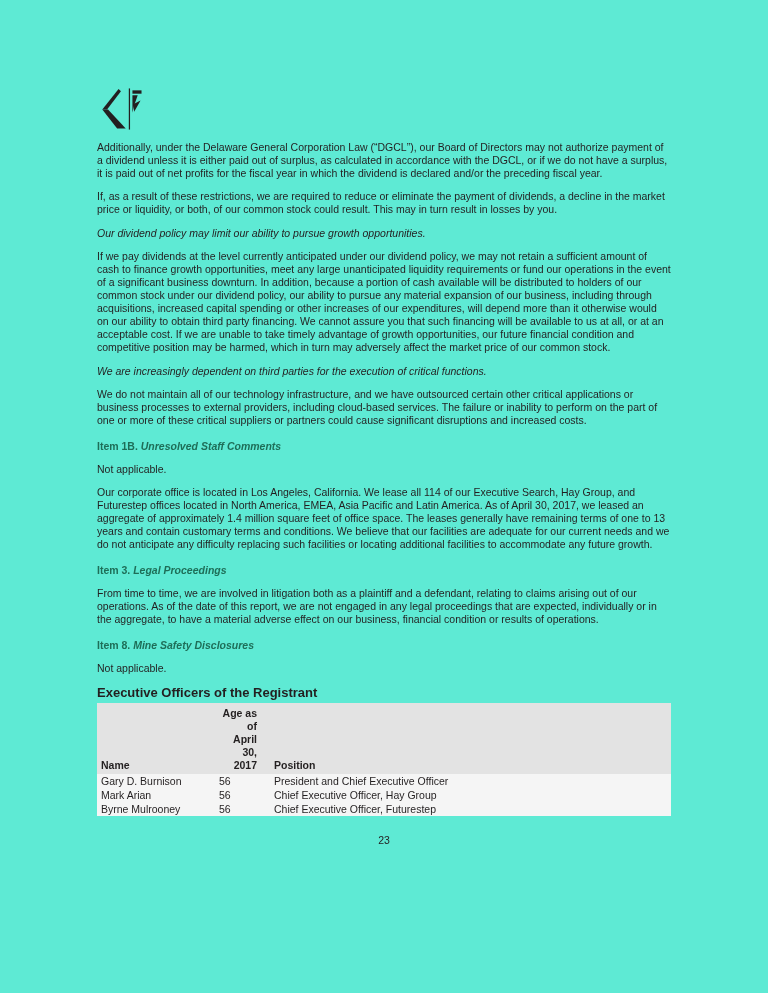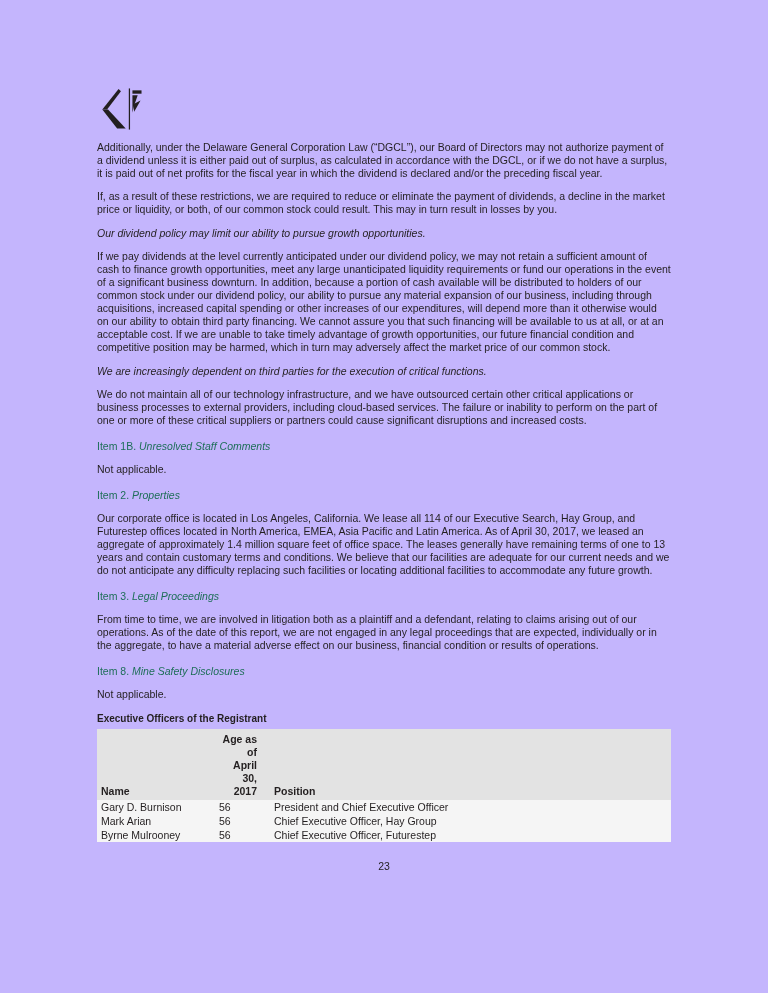--- a/index.html
+++ b/index.html
@@ -1,46 +1,46 @@
 <!DOCTYPE html>
 <html><head>
 <meta charset="utf-8">
 <style>
   html, body { margin: 0; padding: 0; background: #ffffff; }
   .page {
     position: relative;
     width: 768px;
     height: 993px;
-    background: #c4b5fd;
+    background: #5eead4;
     font-family: "Liberation Sans", "DejaVu Sans", sans-serif;
     font-size: 10.5px;
     line-height: 13px;
     color: #231f20;
     box-sizing: border-box;
     padding: 0 97px;
     overflow: hidden;
   }
   .logo { margin-top: 87px; width: 46px; height: 44px; display: block; }
   p.body { margin: 10px 0 0 0; text-align: left; }
   .risk-heading {
     margin: 11px 0 0 0;
     font-weight: normal;
     font-style: italic;
     color: #231f20;
   }
   .item-heading {
     margin: 13px 0 0 0;
-    font-weight: normal;
+    font-weight: bold;
     color: #1e6e58;
   }
   .item-heading .item-title { font-style: italic; }
   .officers-heading {
     margin: 11px 0 0 0;
     font-weight: bold;
-    font-size: 10px;
+    font-size: 13px;
     color: #231f20;
   }
   table.officers-table {
     margin-top: 4px;
     border-collapse: collapse;
     width: 100%;
     background: #f5f5f5;
     font-size: 10.5px;
     line-height: 13px;
   }
@@ -98,21 +98,20 @@
   <p class="body">If we pay dividends at the level currently anticipated under our dividend policy, we may not retain a sufficient amount of cash to finance growth opportunities, meet any large unanticipated liquidity requirements or fund our operations in the event of a significant business downturn. In addition, because a portion of cash available will be distributed to holders of our common stock under our dividend policy, our ability to pursue any material expansion of our business, including through acquisitions, increased capital spending or other increases of our expenditures, will depend more than it otherwise would on our ability to obtain third party financing. We cannot assure you that such financing will be available to us at all, or at an acceptable cost. If we are unable to take timely advantage of growth opportunities, our future financial condition and competitive position may be harmed, which in turn may adversely affect the market price of our common stock.</p>
 
   <p class="risk-heading">We are increasingly dependent on third parties for the execution of critical functions.</p>
 
   <p class="body">We do not maintain all of our technology infrastructure, and we have outsourced certain other critical applications or business processes to external providers, including cloud-based services. The failure or inability to perform on the part of one or more of these critical suppliers or partners could cause significant disruptions and increased costs.</p>
 
   <p class="item-heading"><span class="item-prefix">Item 1B.</span>&nbsp;<span class="item-title">Unresolved Staff Comments</span></p>
 
   <p class="body">Not applicable.</p>
 
-  <p class="item-heading"><span class="item-prefix">Item 2.</span>&nbsp;<span class="item-title">Properties</span></p>
 
   <p class="body">Our corporate office is located in Los Angeles, California. We lease all 114 of our Executive Search, Hay Group, and Futurestep offices located in North America, EMEA, Asia Pacific and Latin America. As of April 30, 2017, we leased an aggregate of approximately 1.4 million square feet of office space. The leases generally have remaining terms of one to 13 years and contain customary terms and conditions. We believe that our facilities are adequate for our current needs and we do not anticipate any difficulty replacing such facilities or locating additional facilities to accommodate any future growth.</p>
 
   <p class="item-heading"><span class="item-prefix">Item 3.</span>&nbsp;<span class="item-title">Legal Proceedings</span></p>
 
   <p class="body">From time to time, we are involved in litigation both as a plaintiff and a defendant, relating to claims arising out of our operations. As of the date of this report, we are not engaged in any legal proceedings that are expected, individually or in the aggregate, to have a material adverse effect on our business, financial condition or results of operations.</p>
 
   <p class="item-heading"><span class="item-prefix">Item 8.</span>&nbsp;<span class="item-title">Mine Safety Disclosures</span></p>
 
   <p class="body">Not applicable.</p>

